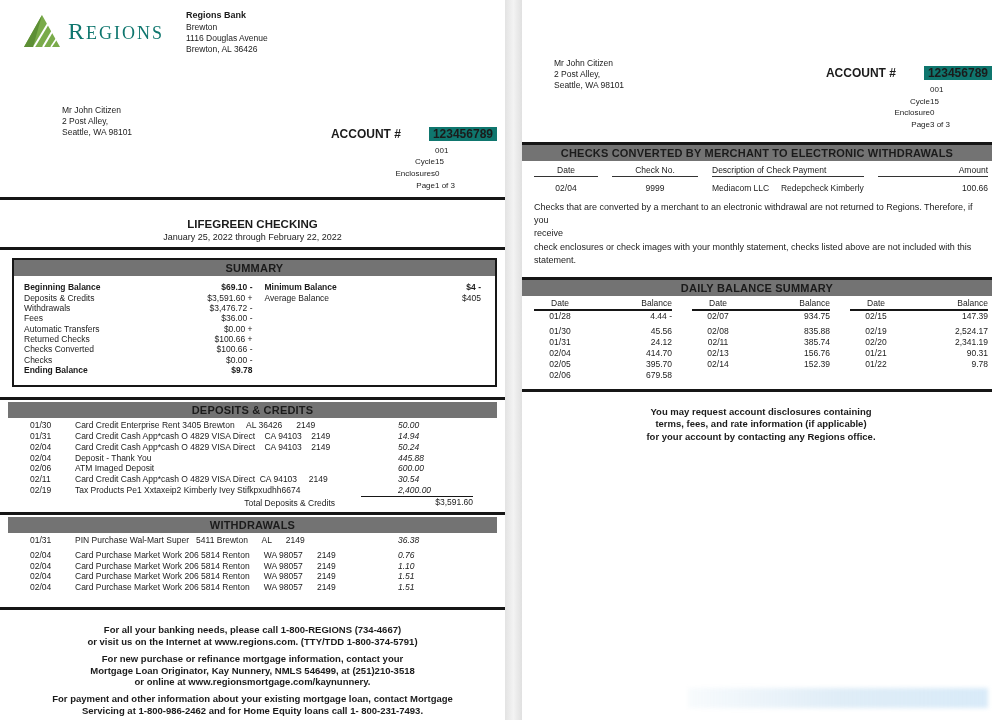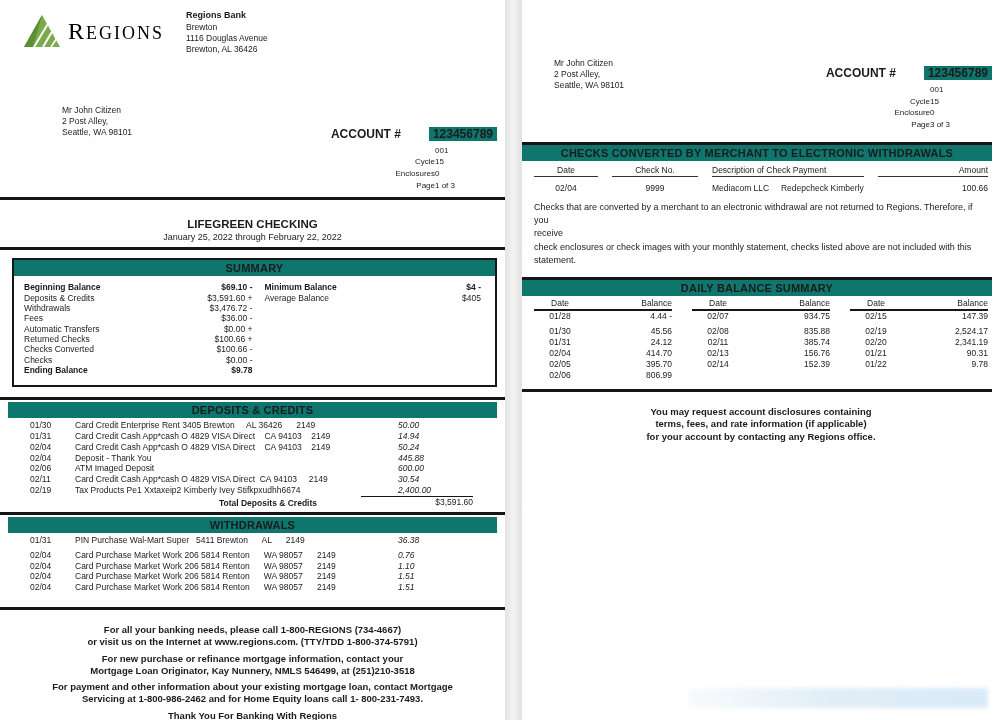--- a/index.html
+++ b/index.html
@@ -4,29 +4,29 @@
 <style>
   * { margin:0; padding:0; box-sizing:border-box; }
   html,body { width:1000px; height:720px; background:#fdfdfd; font-family:"Liberation Sans", sans-serif; color:#1b1b1b; overflow:hidden; }
   .page { position:absolute; top:0; height:720px; background:#ffffff; }
   #page-left  { left:0;   width:505px; }
   #page-right { left:522px; width:478px; }
   .seam { position:absolute; top:0; left:505px; width:17px; height:720px;
           background:linear-gradient(90deg,#e3e3e3 0%,#f3f3f3 50%,#e0e0e0 100%); }
 
   .hr-double { height:2px; border-top:2px solid #161616; border-bottom:1px solid #161616; }
-  .section-bar { background:#0f766e; text-align:center; font-weight:bold; font-size:11px;
+  .section-bar { background:#737373; text-align:center; font-weight:bold; font-size:11px;
                  padding:2px 0; letter-spacing:.2px; }
   .bold { font-weight:bold; }
   .gap { margin-top:4px; }
 
   
   .bank-header { display:flex; padding:8px 0 0 22px; }
   .logo { display:flex; align-items:center; }
-  .logo-word { font-family:"Liberation Serif", serif; color:#000000; margin-left:6px; letter-spacing:2px; }
+  .logo-word { font-family:"Liberation Serif", serif; color:#0f766e; margin-left:6px; letter-spacing:2px; }
   .logo-word .big { font-size:24px; }
   .logo-word .rest { font-size:18px; }
   .bank-addr { margin-left:22px; font-size:8.5px; line-height:1.3; padding-top:2px; }
   .bank-addr .bank-name { font-weight:bold; font-size:9px; }
 
   
   .addr-account-row { display:flex; margin-top:50px; }
   #page-right .addr-account-row { margin-top:58px; }
   .customer { margin-left:62px; font-size:8.5px; line-height:1.3; }
   #page-right .customer { margin-left:32px; }
@@ -54,21 +54,21 @@
   .sum-value { width:85px; text-align:right; white-space:pre; }
   .sum-col-right .sum-value { width:70px; }
 
   
   .tx-table { padding:2px 32px 0 30px; font-size:8.5px; }
   .tx-row { display:flex; line-height:1.26; }
   .tx-date { width:45px; }
   .tx-desc { flex:1; white-space:pre; overflow:hidden; }
   .tx-amount { width:75px; text-align:left;font-style:italic; }
   .tx-total-row { display:flex; justify-content:flex-end; font-size:8.5px; padding:0 32px; margin-top:1px; }
-  .tx-total-label { margin-right:44px; padding-top:2px;font-weight:bold; }
+  .tx-total-label { margin-right:26px; padding-top:2px; }
   .tx-total-amount { width:112px; text-align:right; border-top:1.5px solid #161616; padding-top:0; }
   .section-gap { height:6px; }
 
   
   .footer { margin-top:14px; text-align:center; font-size:9.5px; font-weight:bold; line-height:1.25; }
   .footer .para-line { }
   .footer .gap { margin-top:5px; }
 
   
   .cc-head, .cc-row { display:flex; gap:14px; padding:0 12px; font-size:8.5px; }
@@ -320,20 +320,21 @@
     </div>
   <div class="section-gap"></div>
   <div class="hr-double" style="margin-top:8px"></div>
 
   <div class="footer">
 
   <div class="para-line">For all your banking needs, please call 1-800-REGIONS (734-4667)</div>
       <div class="para-line">or visit us on the Internet at www.regions.com. (TTY/TDD 1-800-374-5791)</div>
       <div class="para-line gap">For new purchase or refinance mortgage information, contact your</div>
       <div class="para-line">Mortgage Loan Originator, Kay Nunnery, NMLS 546499, at (251)210-3518</div>
+      <div class="para-line">or online at www.regionsmortgage.com/kaynunnery.</div>
       <div class="para-line gap">For payment and other information about your existing mortgage loan, contact Mortgage</div>
       <div class="para-line">Servicing at 1-800-986-2462 and for Home Equity loans call 1- 800-231-7493.</div>
       <div class="para-line gap">Thank You For Banking With Regions</div>
     </div>
 
 </div>
 
 <div class="seam"></div>
 
 <div class="page" id="page-right">
@@ -432,21 +433,21 @@
             <span class="db-balance">414.70</span>
           </div>
 
           <div class="db-row">
             <span class="db-date">02/05</span>
             <span class="db-balance">395.70</span>
           </div>
 
           <div class="db-row">
             <span class="db-date">02/06</span>
-            <span class="db-balance">806.99</span>
+            <span class="db-balance">679.58</span>
           </div>
         </div>
     </div>
     <div class="db-group">
       <div class="db-head">
         <span class="db-date">Date</span>
         <span class="db-balance">Balance</span>
       </div>
       <div>
 

